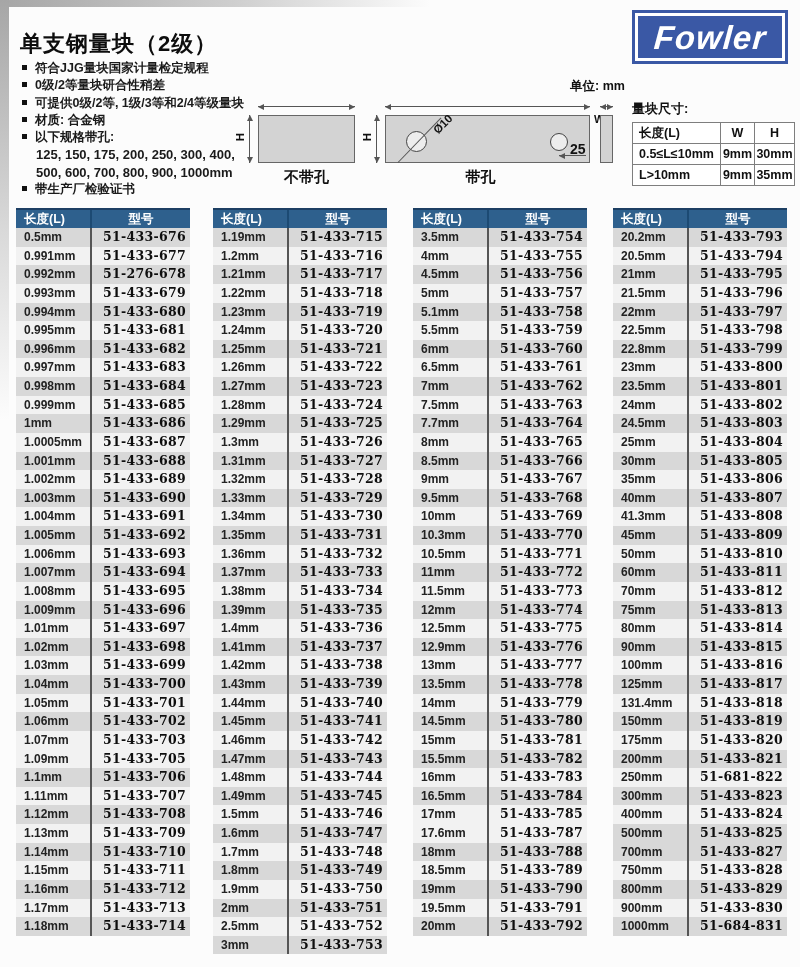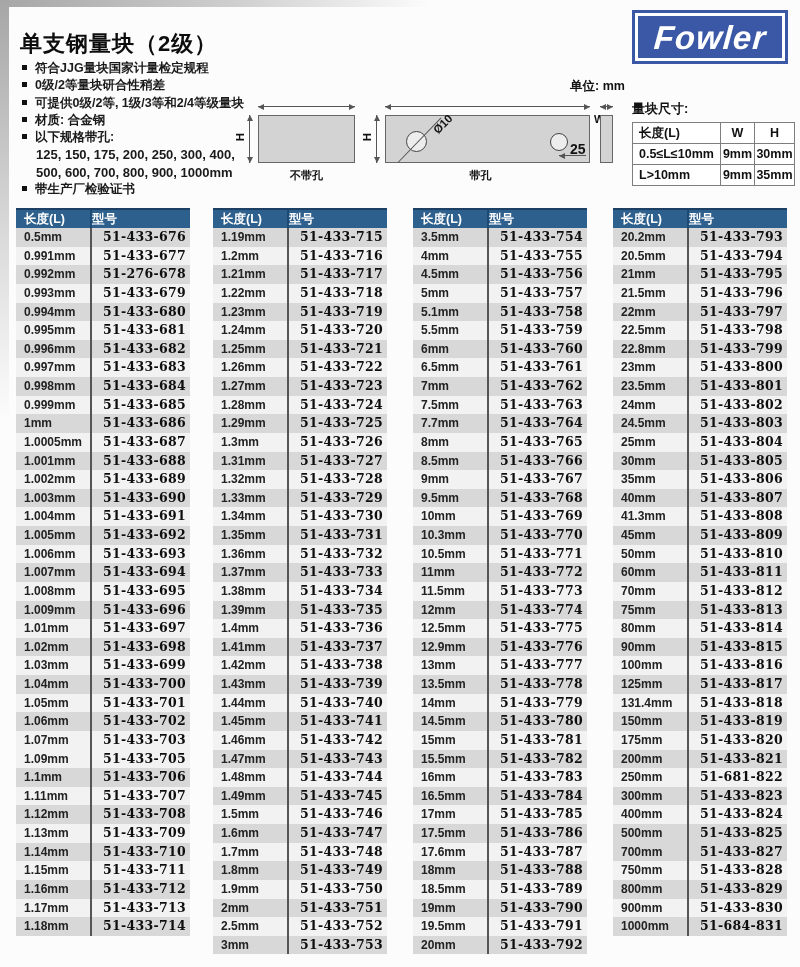--- a/index.html
+++ b/index.html
@@ -40,21 +40,21 @@
     border-top:3px solid transparent;border-bottom:3px solid transparent;border-right:6px solid #555;}
   .dim-h::after{content:"";position:absolute;right:0;top:-3px;width:0;height:0;
     border-top:3px solid transparent;border-bottom:3px solid transparent;border-left:6px solid #555;}
   .dim-v{position:absolute;border-left:1px solid #555;}
   .dim-v::before{content:"";position:absolute;left:-3px;top:0;width:0;height:0;
     border-left:3px solid transparent;border-right:3px solid transparent;border-bottom:6px solid #555;}
   .dim-v::after{content:"";position:absolute;left:-3px;bottom:0;width:0;height:0;
     border-left:3px solid transparent;border-right:3px solid transparent;border-top:6px solid #555;}
   .dim-label{position:absolute;font-size:11px;font-weight:bold;margin-top:24px;}
   .h-label{position:absolute;font-size:11.5px;font-weight:bold;transform:rotate(-90deg);}
-  .caption{position:absolute;font-size:11px;font-weight:bold;text-align:center;}
+  .caption{position:absolute;font-size:15px;font-weight:bold;text-align:center;}
   .hole{position:absolute;border:1px solid #444;border-radius:50%;background:#ededed;box-sizing:border-box;}
   .hole-line{position:absolute;width:62px;border-top:1px solid #555;transform:rotate(-46deg);
     transform-origin:left center;}
   .hole-dim-label{position:absolute;font-size:11.5px;font-weight:bold;transform:rotate(-45deg);}
   .off-line{position:absolute;border-top:1px solid #555;}
   .off-line::before{content:"";position:absolute;left:0;top:-3px;width:0;height:0;
     border-top:3px solid transparent;border-bottom:3px solid transparent;border-right:6px solid #555;}
   .off-label{position:absolute;font-size:14px;font-weight:bold;}
 
   
@@ -65,21 +65,21 @@
     height:21px;padding:0;box-sizing:border-box;}
   .dims .c0{width:88px;text-align:left;padding-left:6px;}
   .dims .c1{width:34px;text-align:center;}
   .dims .c2{width:40px;text-align:center;}
 
   
   .ptable{position:absolute;top:208px;width:174px;}
   .thead{height:20px;background:#2e608d;border-top:2px solid #1d3f63;display:flex;box-sizing:border-box;}
   .th{color:#fff;font-size:12.5px;font-weight:bold;line-height:18px;box-sizing:border-box;}
   .th.len{width:74px;padding-left:8px;}
-  .th.mod{flex:1;border-left:2px solid #1c4a73;}
+  .th.mod{flex:1;border-left:2px solid #1c4a73;text-align:center;}
   .row{height:18.64px;display:flex;}
   .row.odd{background:#d8d8d8;}
   .row.even{background:#f2f2f2;}
   .cell{box-sizing:border-box;line-height:18.64px;white-space:nowrap;}
   .cell.len{width:74px;padding-left:8px;font-size:12px;font-weight:bold;color:#222;}
   .cell.mod{flex:1;padding-left:11px;border-left:2px solid #555;
     font-family:"DejaVu Serif", serif;font-weight:bold;font-size:12.5px;
     letter-spacing:0.3px;color:#0e0e0e;}
 </style>
 </head>
@@ -611,24 +611,20 @@
         <span class="cell mod">51-433-783</span>
       </div>
       <div class="row odd">
         <span class="cell len">16.5mm</span>
         <span class="cell mod">51-433-784</span>
       </div>
       <div class="row even">
         <span class="cell len">17mm</span>
         <span class="cell mod">51-433-785</span>
       </div>
-      <div class="row odd">
-        <span class="cell len">17.5mm</span>
-        <span class="cell mod">51-433-786</span>
-      </div>
       <div class="row even">
         <span class="cell len">17.6mm</span>
         <span class="cell mod">51-433-787</span>
       </div>
       <div class="row odd">
         <span class="cell len">18mm</span>
         <span class="cell mod">51-433-788</span>
       </div>
       <div class="row even">
         <span class="cell len">18.5mm</span>

